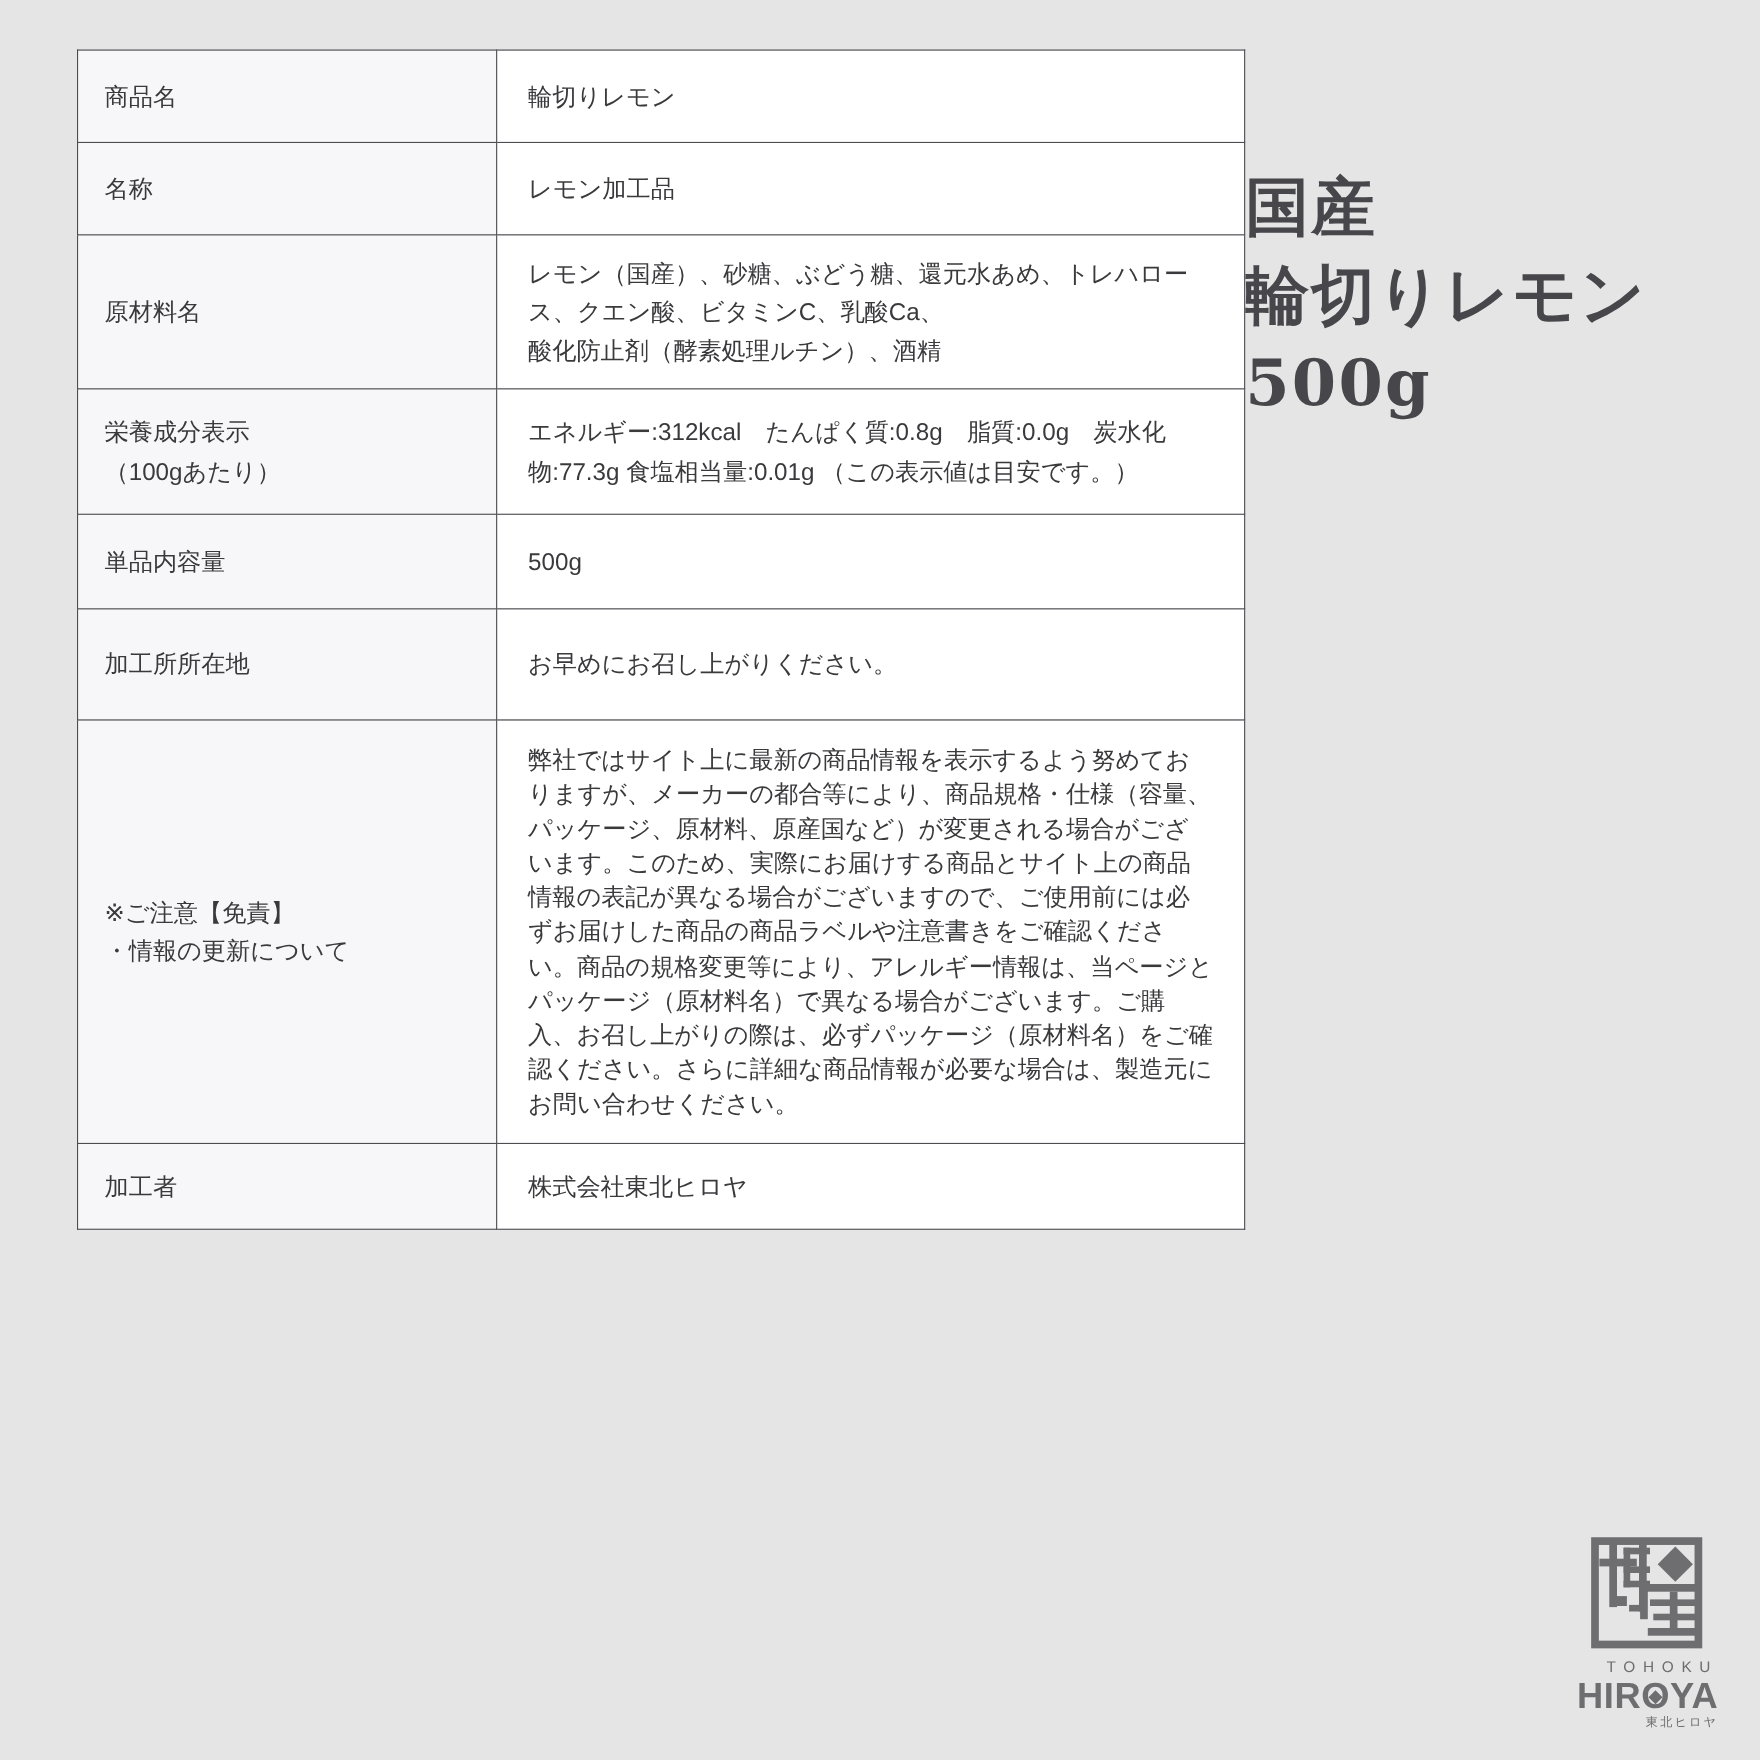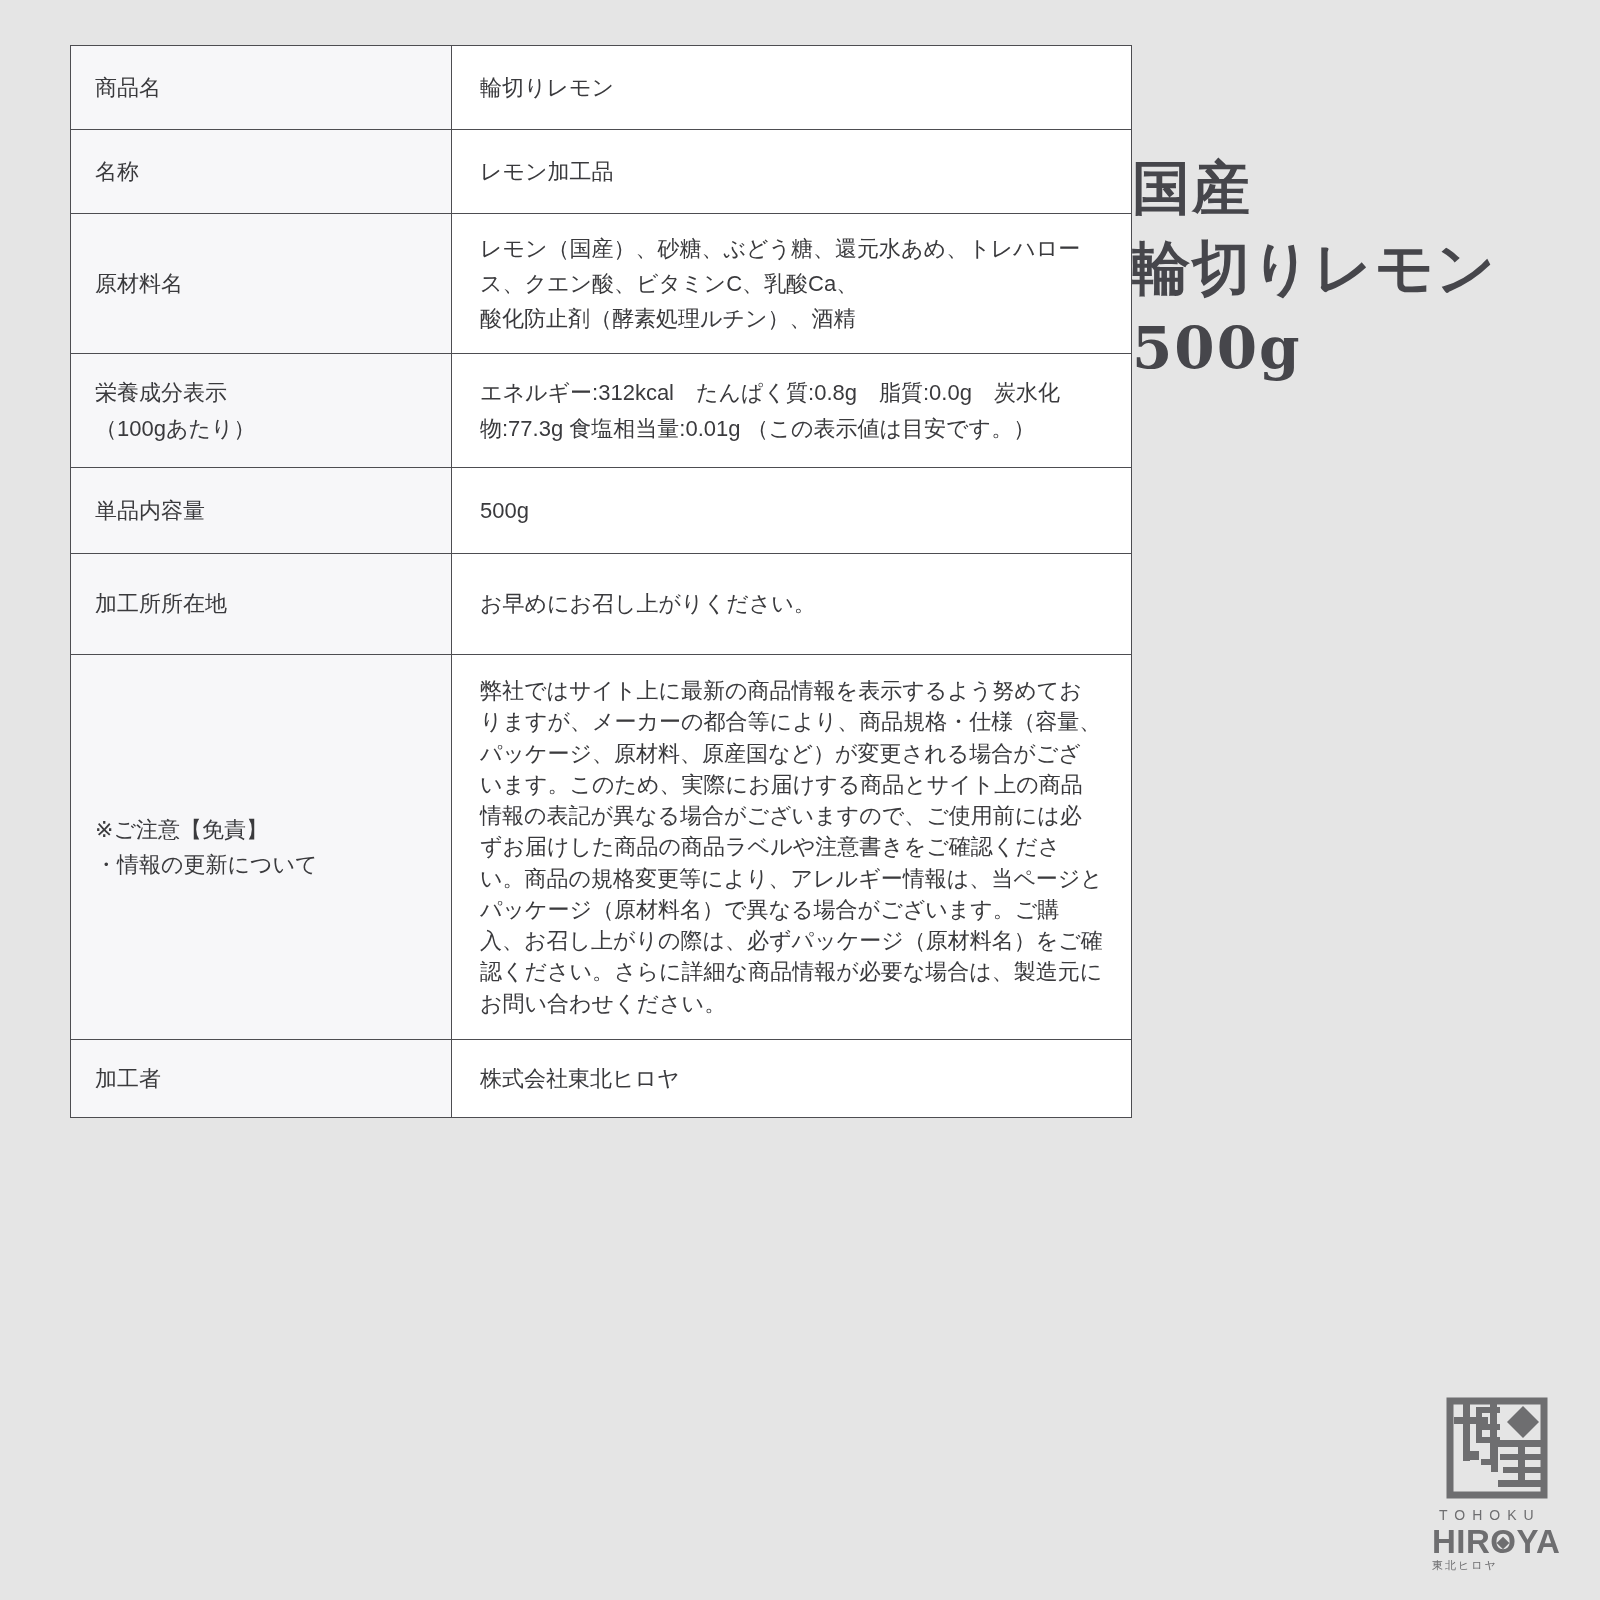--- a/index.html
+++ b/index.html
@@ -54,21 +54,21 @@
     font-weight:700;
     font-size:58px;
     line-height:1.38;
     color:#46464b;
     letter-spacing:2px;
   }
 
   
   .brand{
     position:absolute;left:1432px;top:1394px;width:130px;
-    text-align:left;
+    text-align:right;
     color:#6e6e70;
   }
   .brand svg.seal{display:block;margin:0 auto;width:108px;height:108px;}
   .brand .tohoku{
     margin-top:5px;
     font-size:14px;
     letter-spacing:7px;
     text-indent:7px; 
     font-weight:400;
     white-space:nowrap;

